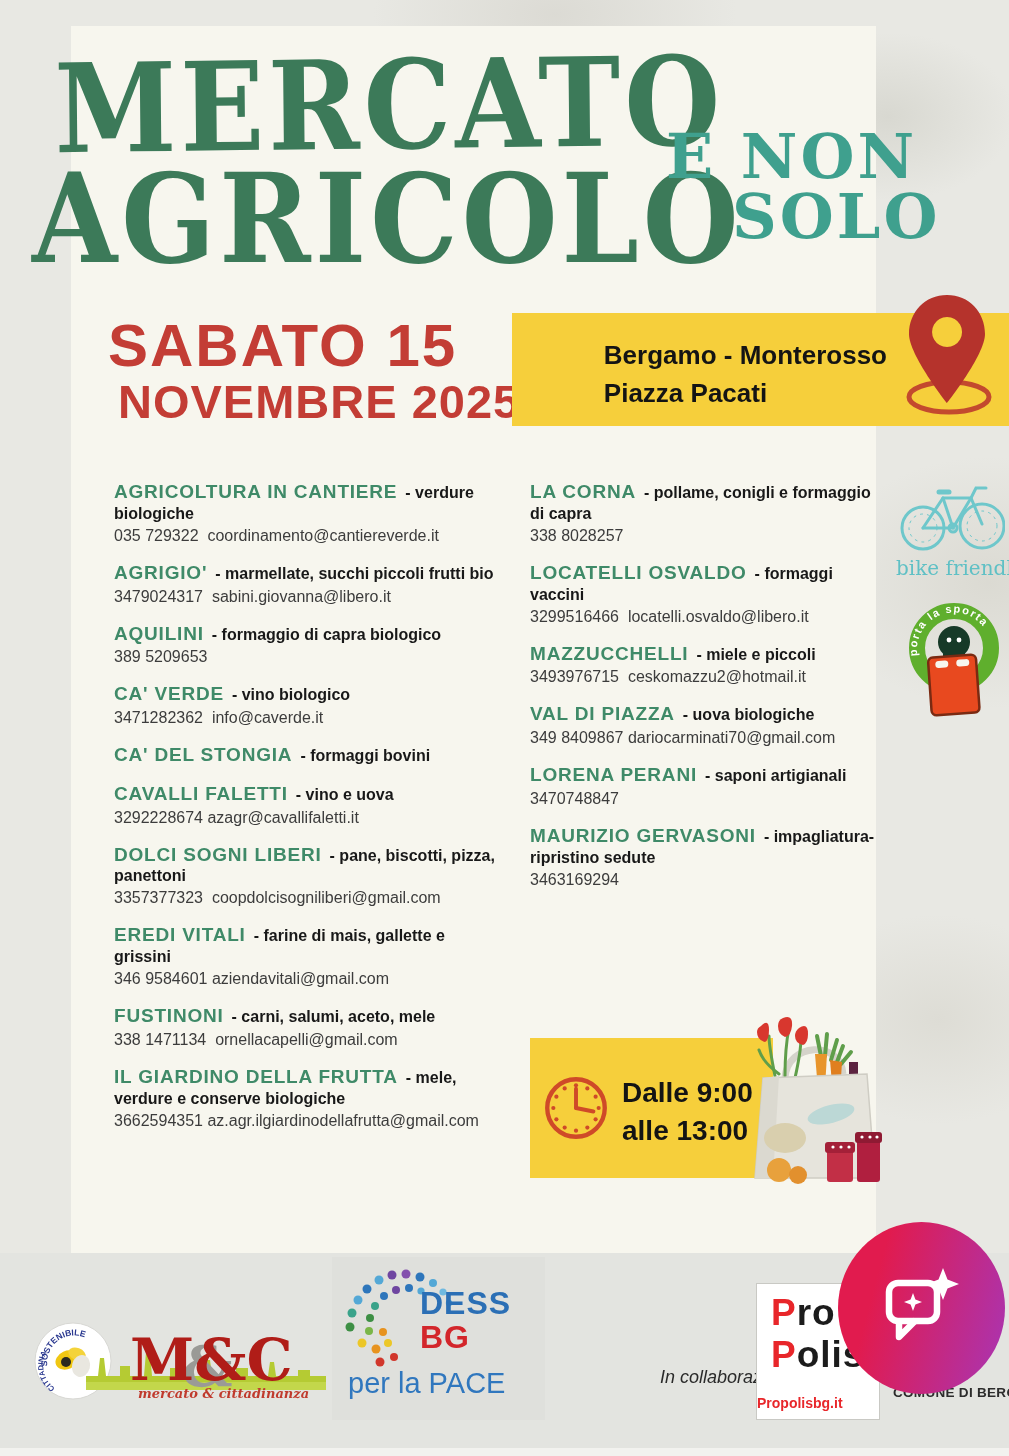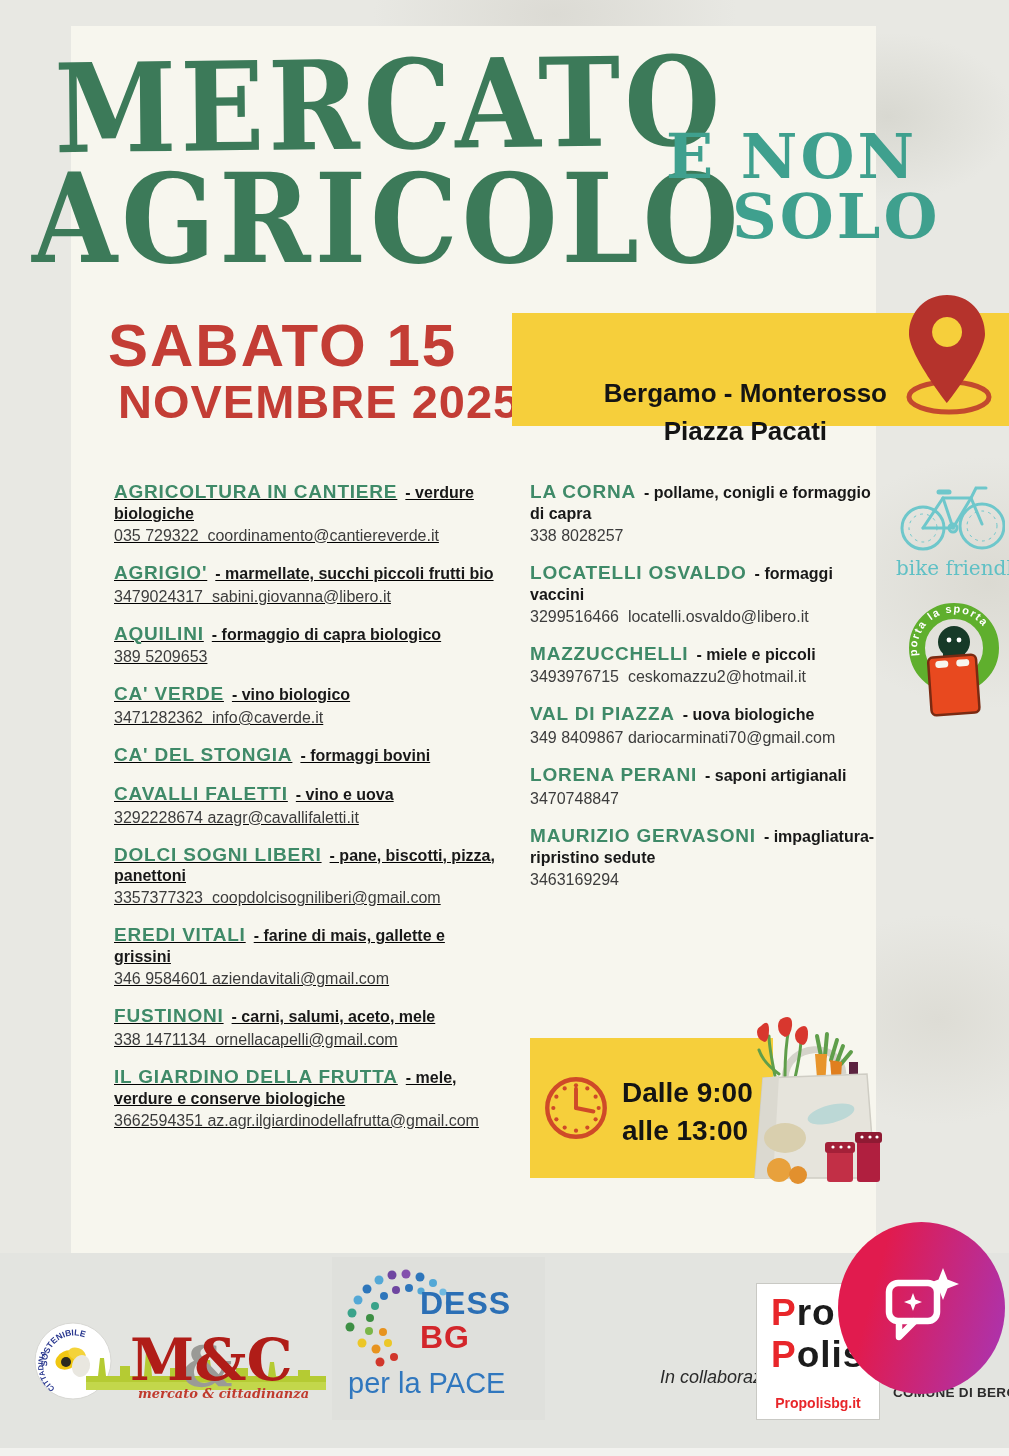--- a/index.html
+++ b/index.html
@@ -24,27 +24,27 @@
   .sub-line { position:absolute; font-family:"DejaVu Serif", serif; font-weight:bold;
               color:#3fa08e; letter-spacing:3px; line-height:1; white-space:nowrap; }
   .sub-l1 { left:666px; top:126px; font-size:62px; }
   .sub-l2 { left:732px; top:186px; font-size:62px; }
 
   
   .date-line { position:absolute; font-weight:bold; color:#c33d35; line-height:1; white-space:nowrap; }
   .date-l1 { left:108px; top:316px; font-size:60px; letter-spacing:2px; }
   .date-l2 { left:108px; top:378px; font-size:47px; letter-spacing:1px;margin-left:10px; }
   .loc-box { position:absolute; left:512px; top:313px; width:497px; height:113px; background:#f6cf3b; }
-  .loc-text { position:absolute; right:122px; top:24px; text-align:center;
-              font-size:26px; font-weight:bold; color:#141414; line-height:1.45;margin-top:38px; }
+  .loc-text { position:absolute; right:122px; top:24px; text-align:left;
+              font-size:26px; font-weight:bold; color:#141414; line-height:1.45; }
   .pin-svg { position:absolute; right:14px; top:-24px; width:96px; height:132px; }
 
   
   .col { position:absolute; top:480px; }
-  .col-left  { left:114px; width:392px;text-decoration:underline; }
+  .col-left  { left:114px; width:392px; }
   .col-right { left:530px; width:352px; }
   .vendor { margin-bottom:15px; }
   .vname { display:inline; color:#3f8a68; font-weight:bold; font-size:19px;
            letter-spacing:0.8px; line-height:1.25; }
   .vdesc { display:inline; color:#181818; font-weight:bold; font-size:16px;
            margin-left:8px; line-height:1.25; }
   .vcontact { color:#3c3c3c; font-size:16px; line-height:1.25; margin-top:2px; white-space:pre-wrap; }
 
   
   .bike-svg { position:absolute; left:897px; top:470px; width:108px; height:84px; }
@@ -71,21 +71,21 @@
   .dess-l3 { position:absolute; left:16px; top:110px; font-size:29px; color:#3077be; white-space:nowrap; }
   .collab { position:absolute; left:634px; top:1364px; width:162px; text-align:right;
             font-size:18px; color:#2a2a2a; line-height:1.5;font-style:italic; }
   .propolis-box { position:absolute; left:756px; top:1283px; width:122px; height:135px;
                   background:#ffffff; border:1px solid #c9c9c4; overflow:hidden; }
   .pp-line { position:absolute; left:14px; font-size:37px; font-weight:bold; color:#1c1c1c;
              line-height:1; letter-spacing:1px; }
   .pp-line::first-letter { color:#e8262a; }
   .pp-l1 { top:10px; }
   .pp-l2 { top:52px; }
-  .pp-site { position:absolute; left:0; bottom:8px; width:100%; text-align:center;
+  .pp-site { position:absolute; left:0; bottom:8px; width:100%; 
              font-size:14px; font-weight:bold; color:#e8262a; }
   .comune { position:absolute; color:#2c2c2c; white-space:nowrap; }
   .comune-mille { left:946px; top:1344px; font-size:13px; font-weight:bold;
                   transform:rotate(-33deg); transform-origin:left bottom; }
   .comune-name { left:893px; top:1385px; font-size:13.5px; font-weight:bold; letter-spacing:0.3px; }
   .chat-bubble-btn { position:absolute; left:838px; top:1222px; width:167px; height:172px;
                      border-radius:50%; background:linear-gradient(105deg,#e11b4e 25%,#a835b5 100%);
                      display:flex; align-items:center; justify-content:center; cursor:pointer; }
 </style>
 </head>

